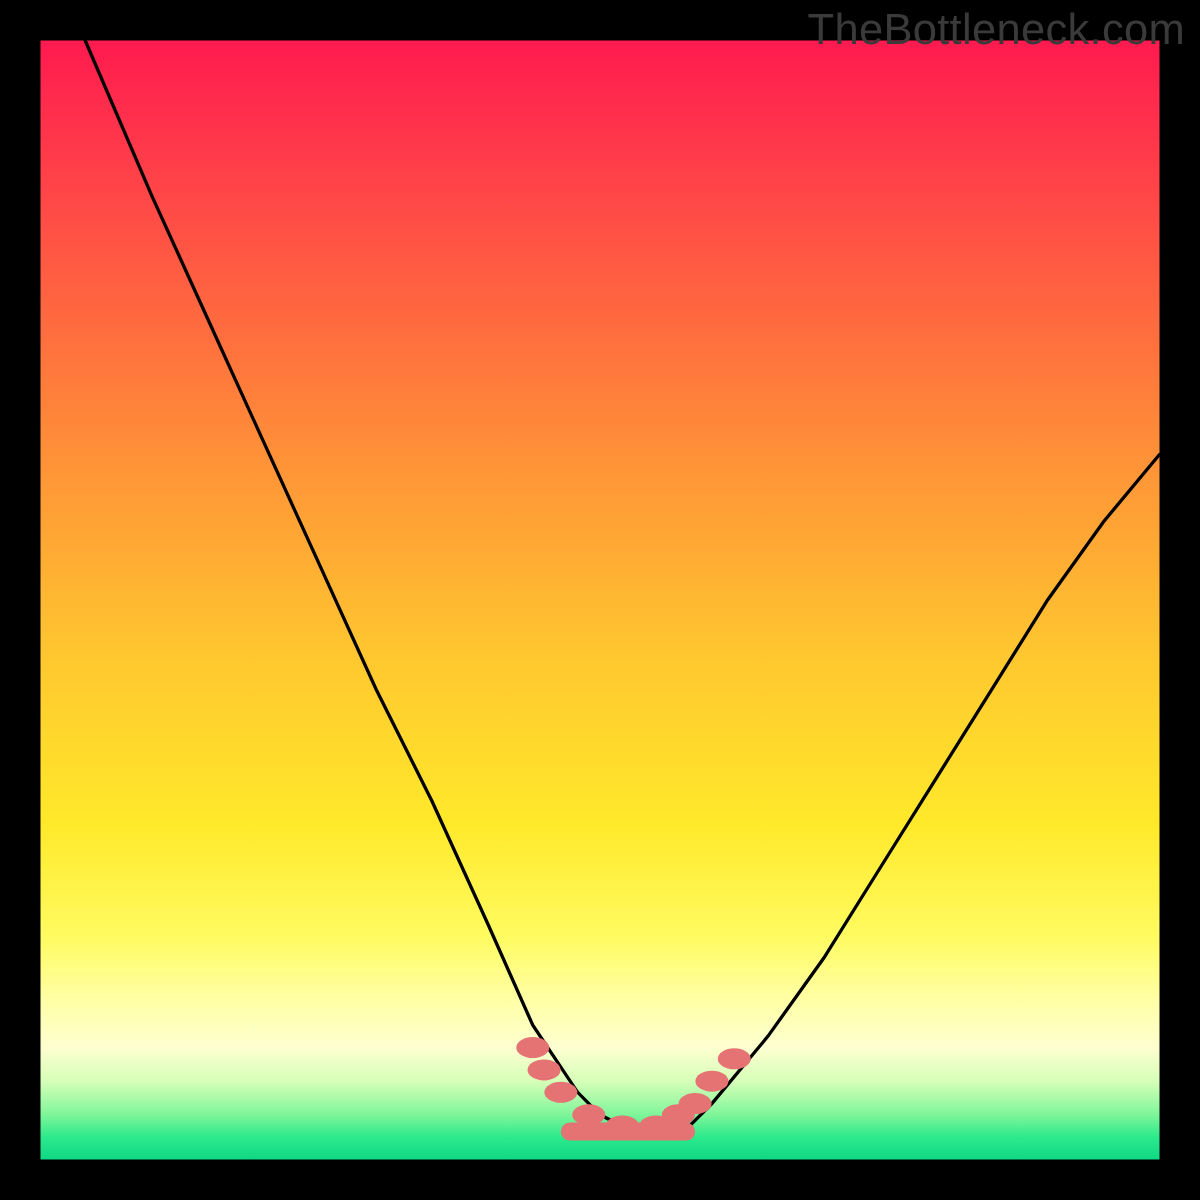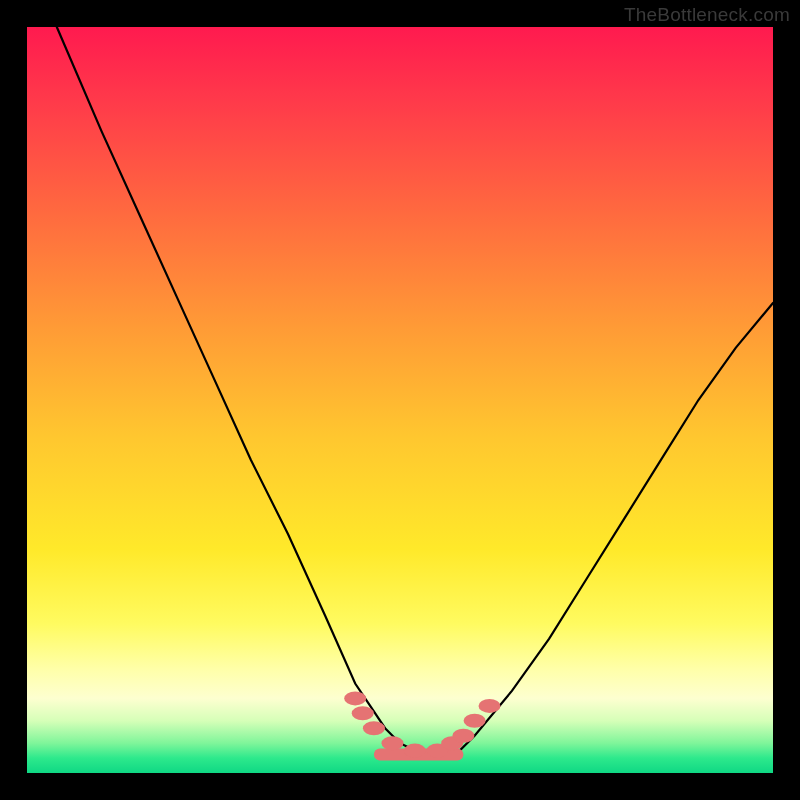--- a/index.html
+++ b/index.html
@@ -30,21 +30,21 @@
       #7ff59a 96%,
       #2de98c 98%,
       #0fd884 100%
     );
   }
   .watermark {
     position: absolute;
     top: 4px;
     right: 10px;
     font-family: Arial, Helvetica, sans-serif;
-    font-size: 19px;
+    font-size: 29px;
     color: #3a3a3a;
     letter-spacing: 0.2px;
     font-weight: 500;
     margin-left: 32px;
   }
   svg.curve {
     position: absolute;
     left: 0;
     top: 0;
     width: 746px;

